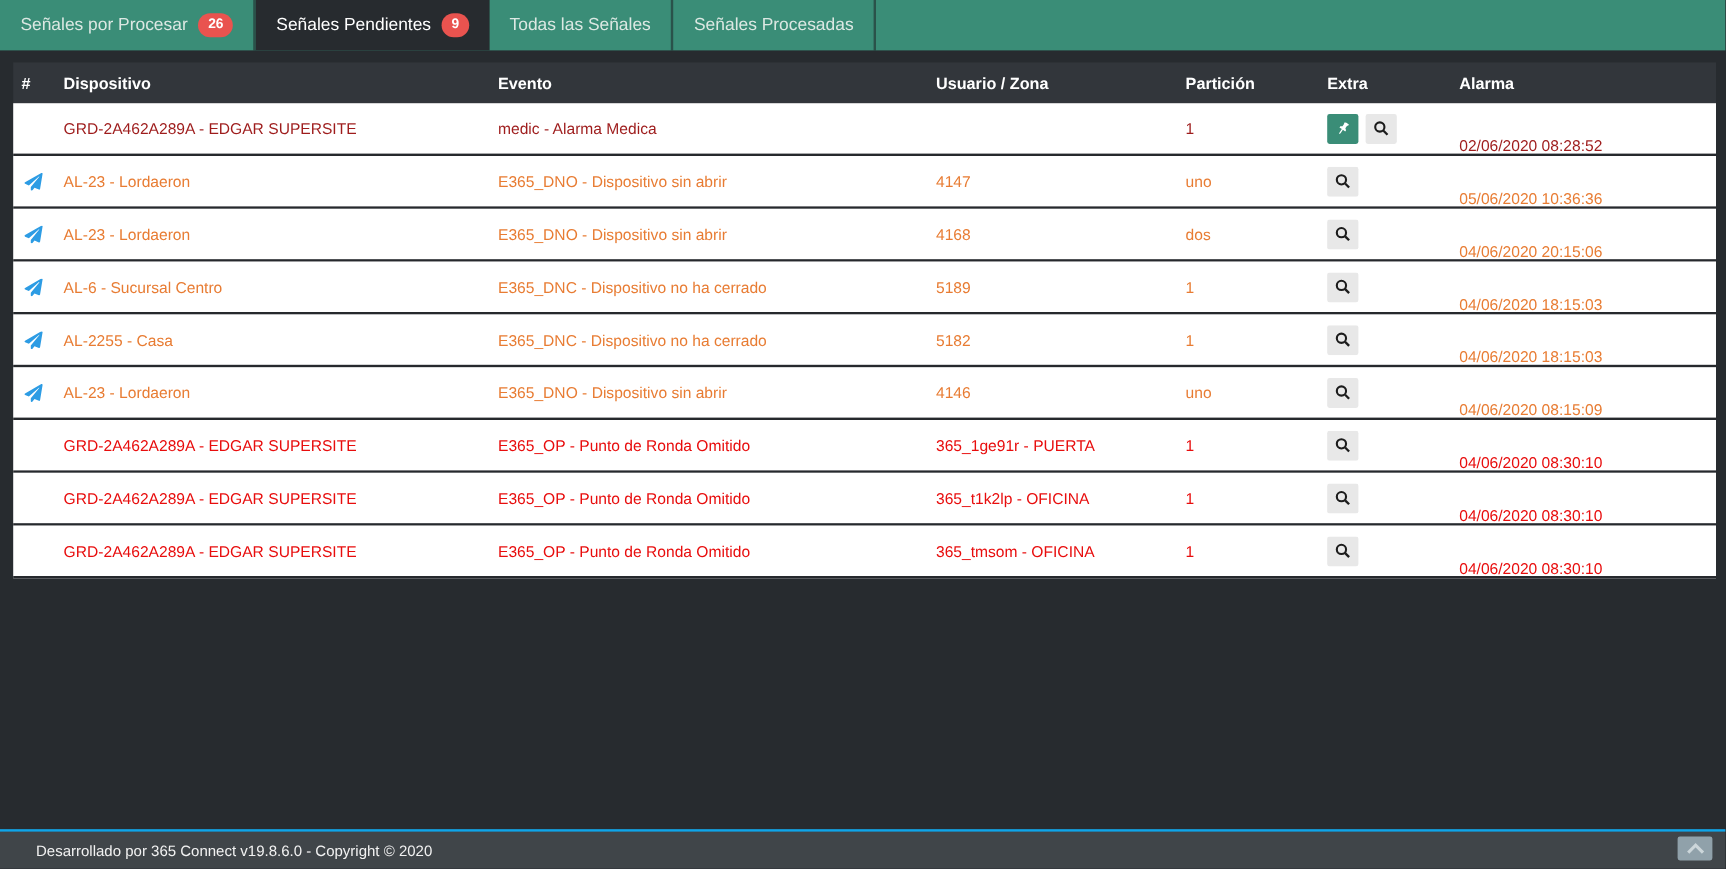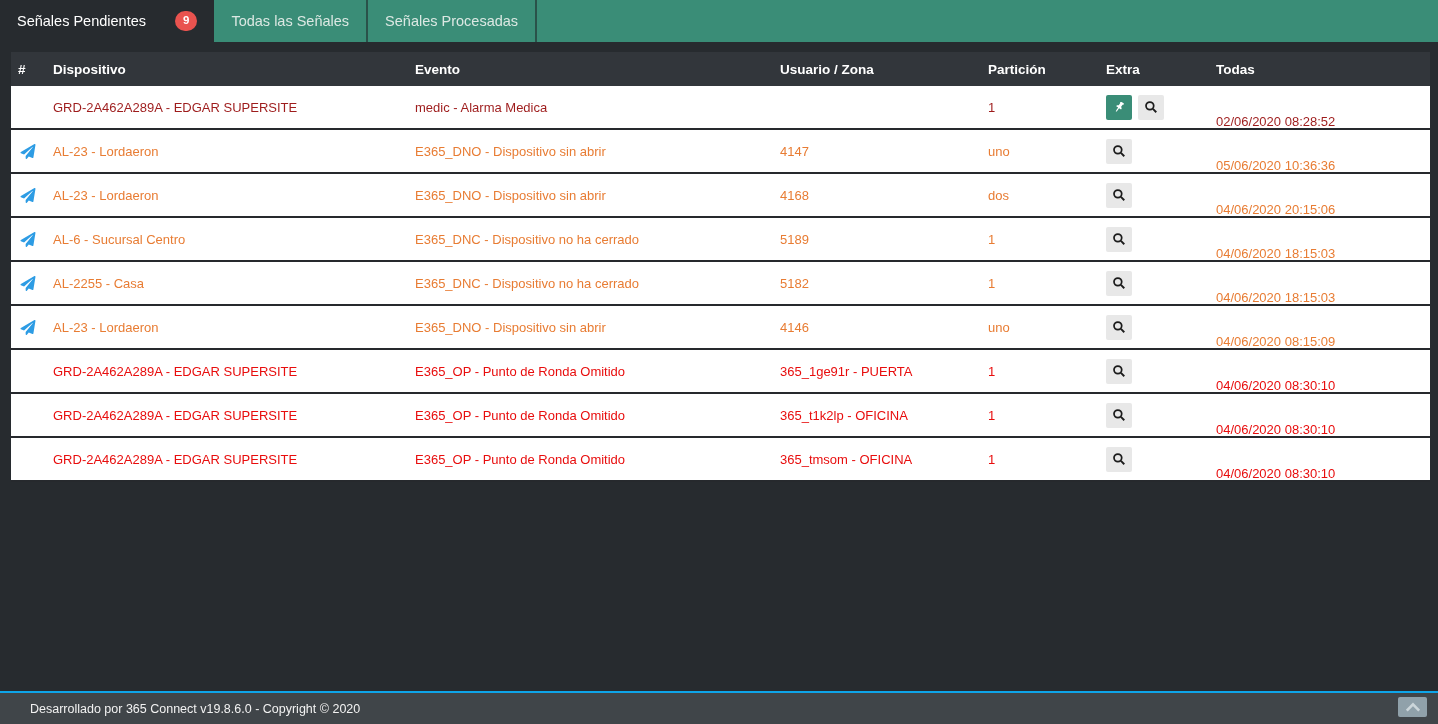--- a/index.html
+++ b/index.html
@@ -25,21 +25,20 @@
     font-size:14.5px;
     color:#dce8e3;
     cursor:pointer;
     border-right:2px solid rgba(30,35,38,.55);
     white-space:nowrap;
   }
   .tab.active {
     background:#272b2f;
     color:#ffffff;
     border-right:none;
-    gap:20px;
   }
   .badge {
     display:inline-block;
     margin-left:9px;
     background:#e9534f;
     color:#fff;
     font-size:11.5px;
     font-weight:bold;
     line-height:1;
     padding:4px 8px;
@@ -126,20 +125,24 @@
     border-radius:2px;
     display:flex; align-items:center; justify-content:center;
     cursor:pointer;
     padding:0;
   }
 </style>
 </head>
 <body>
 
 <div class="tabbar">
+  <div class="tab">
+    <span>Señales por Procesar</span>
+    <span class="badge">26</span>
+  </div>
   <div class="tab active">
     <span>Señales Pendientes</span>
     <span class="badge">9</span>
   </div>
   <div class="tab">
     <span>Todas las Señales</span>
 
   </div>
   <div class="tab">
     <span>Señales Procesadas</span>
@@ -148,21 +151,21 @@
 </div>
 
 <div class="table-wrap">
   <div class="thead">
     <div class="th c-num">#</div>
     <div class="th c-disp">Dispositivo</div>
     <div class="th">Evento</div>
     <div class="th c-user">Usuario / Zona</div>
     <div class="th">Partición</div>
     <div class="th c-extra">Extra</div>
-    <div class="th c-fecha">Todas</div>
+    <div class="th c-fecha">Alarma</div>
   </div>
   <div id="tbody">
       <div class="trow sev-darkred">
         <div class="cell c-num"></div>
         <div class="cell c-disp">GRD-2A462A289A - EDGAR SUPERSITE</div>
         <div class="cell c-evt">medic - Alarma Medica</div>
         <div class="cell c-user"></div>
         <div class="cell c-part">1</div>
         <div class="cell c-extra">
           <button class="xbtn pin">

